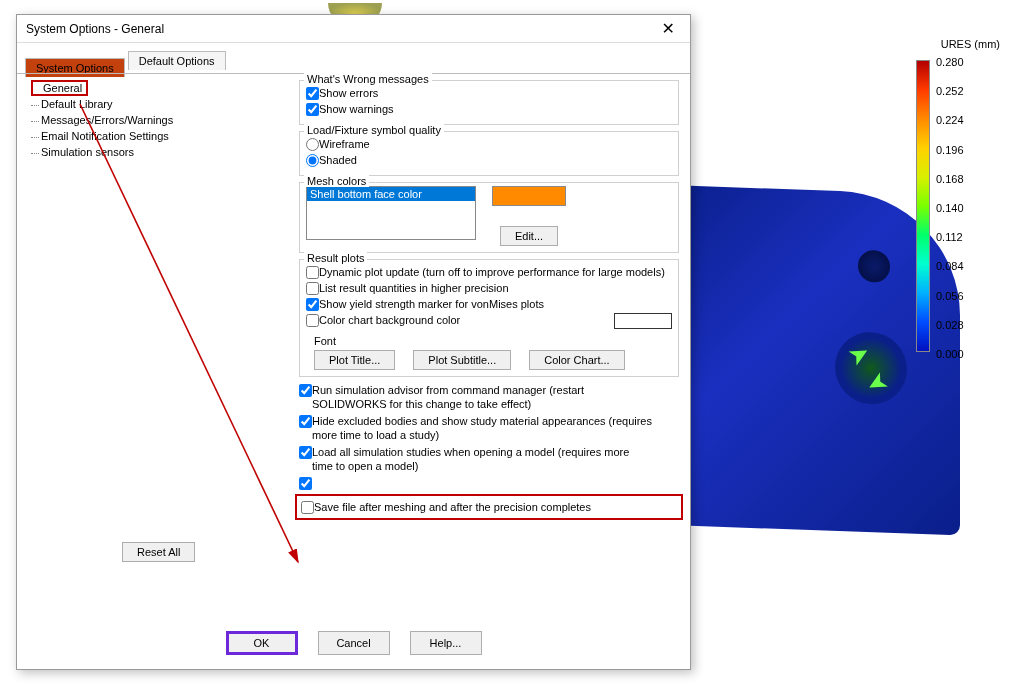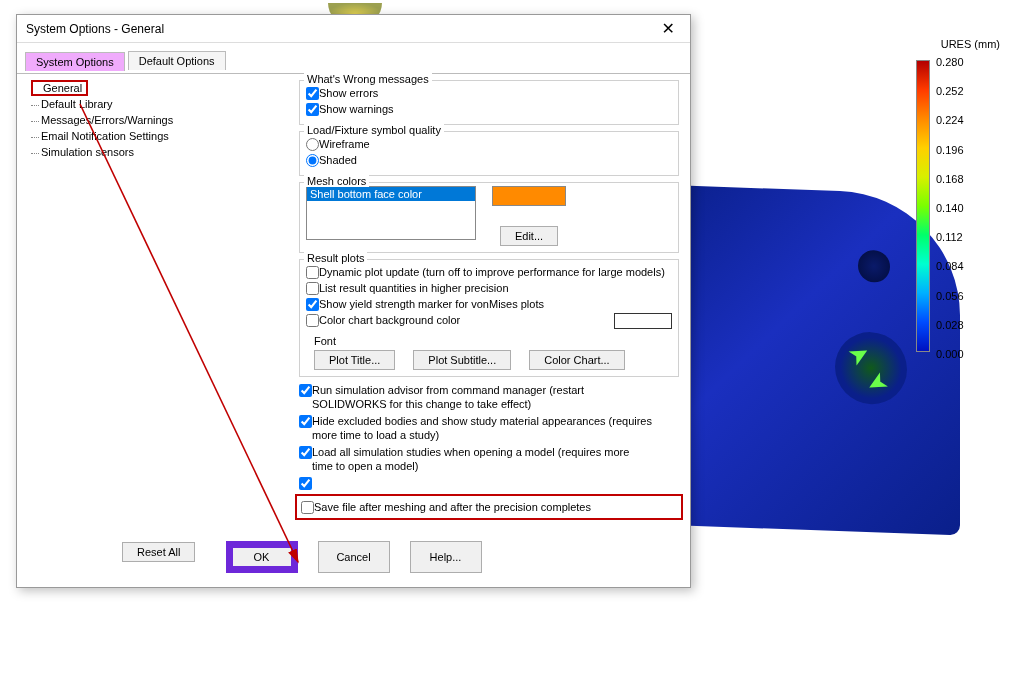--- a/index.html
+++ b/index.html
@@ -16,39 +16,39 @@
 .yellow-top { position: absolute; top: 3px; left: 328px; width: 54px; height: 22px; background: radial-gradient(ellipse,#e0d050 0%,#9ca050 70%); border-radius: 0 0 30px 30px; }
 
 
 .legend { position: absolute; top: 38px; right: 24px; width: 64px; }
 .legend-title { font-size: 11px; margin-bottom: 6px; text-align: right; padding-right: 0; }
 .legend-bar { position: absolute; top: 22px; left: -20px; width: 14px; height: 292px; background: linear-gradient(to bottom, #b30000 0%, #ff3b00 10%, #ff8a00 20%, #ffd000 30%, #d8f000 40%, #7aff00 50%, #00ff6a 60%, #00ffd0 70%, #00b0ff 80%, #004cff 90%, #0010c0 100%); border: 1px solid #888; }
 .legend-ticks { position: absolute; top: 18px; left: 0px; }
 .legend-tick { font-size: 11px; height: 29.2px; line-height: 12px; text-align: left; }
 
 
-.dialog { position: absolute; top: 14px; left: 16px; width: 675px; height: 574px; background: #fff; border: 1px solid #999; box-shadow: 3px 3px 10px rgba(0,0,0,.25); z-index: 10; }
+.dialog { position: absolute; top: 14px; left: 16px; width: 675px; height: 656px; background: #fff; border: 1px solid #999; box-shadow: 3px 3px 10px rgba(0,0,0,.25); z-index: 10; }
 .titlebar { height: 28px; line-height: 28px; padding: 0 9px; font-size: 12px; display: flex; justify-content: space-between; align-items: center; border-bottom: 1px solid #ddd; }
 .titlebar .close { font-size: 16px; cursor: pointer; font-family: Arial; padding: 0 6px; }
 
 .tabrow { margin: 8px 0 0 8px; height: 22px; }
 .tab { display: inline-block; padding: 3px 10px; border: 1px solid #bbb; border-bottom: none; background: #f5f5f5; font-size: 11px; position: relative; cursor: pointer; }
-.tab.active { background: #f0abfc; top: 1px; }
+.tab.active { background: #c2410c; top: 7px; }
 .tabcontent { border-top: 1px solid #bbb; height: 566px; position: relative; }
 
 
 .sidebar { position: absolute; top: 6px; left: 14px; width: 225px; }
 .tree-item { padding: 2px 0 2px 10px; font-size: 11px; color: #000; cursor: pointer; position: relative; }
 .tree-item::before { content: ""; position: absolute; left: 0; top: 9px; width: 8px; height: 1px; border-top: 1px dotted #888; }
 .tree-item.hl { outline: 2px solid #c00000; outline-offset: -2px; padding-left: 12px; padding-right: 6px; display: inline-block; }
 .tree-item.hl::before { display: none; }
 
 .reset-wrap { position: absolute; top: 468px; left: 105px; }
 .btn { background: #f0f0f0; border: 1px solid #adadad; padding: 3px 14px; font-size: 11px; cursor: pointer; font-family: inherit; }
-.btn.primary { border: 7px solid #6d28d9; }
+.btn.primary { border: 3px solid #6d28d9; }
 
 
 .settings { position: absolute; top: 6px; left: 282px; width: 380px; }
 .group { border: 1px solid #d0d0d0; padding: 3px 6px 6px 6px; margin-bottom: 6px; position: relative; }
 .group-title { position: absolute; top: -8px; left: 4px; background: #fff; padding: 0 3px; font-size: 11px; }
 .chk-row, .rad-row { display: flex; align-items: flex-start; margin: 2px 0; font-size: 11px; }
 .chk-row input, .rad-row input { margin-top: 1px; }
 .chk-row label, .rad-row label { line-height: 14px; }
 .listbox { width: 170px; height: 54px; border: 1px solid #888; background: #fff; overflow: hidden; }
 .listbox .sel { background: #0078d7; color: #fff; padding: 1px 3px; font-size: 11px; }

